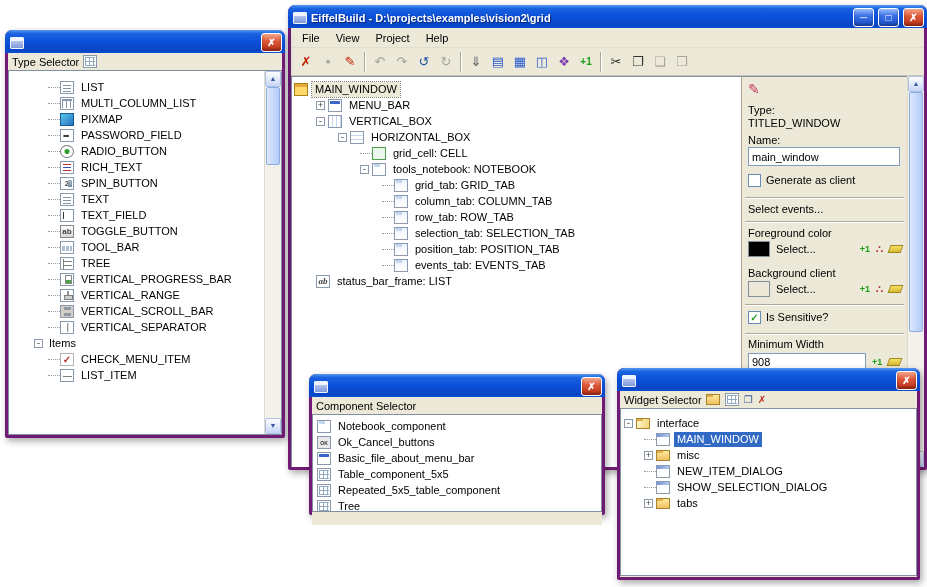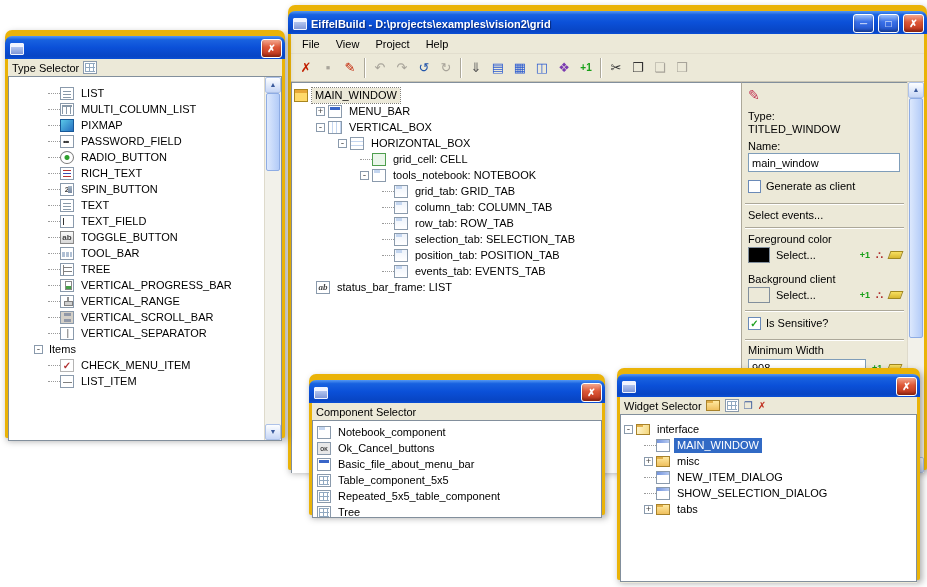--- a/index.html
+++ b/index.html
@@ -1,21 +1,21 @@
 <!DOCTYPE html>
 <html><head>
 <meta charset="utf-8">
 <style>
 *{margin:0;padding:0;box-sizing:border-box}
 html,body{width:927px;height:587px;overflow:hidden}
 body{font:11px "Liberation Sans",sans-serif;background:#fff;position:relative;color:#000}
 #canvas{position:absolute;inset:0}
 
 
-.window{position:absolute;background:#eab308;border-radius:7px 7px 2px 2px;padding:6px 3px 3px;box-shadow:2px 3px 7px rgba(0,0,0,.35)}
+.window{position:absolute;background:#701a75;border-radius:7px 7px 2px 2px;padding:0 3px 3px;box-shadow:2px 3px 7px rgba(0,0,0,.35)}
 .titlebar{height:23px;display:flex;align-items:center;gap:4px;padding:2px 3px 0 5px;margin:0 -3px;background:linear-gradient(180deg,#5598F2 0%,#1862E0 16%,#0B50D8 50%,#0845C4 88%,#0A4FD6 100%);border-radius:7px 7px 0 0}
 .title-text{flex:1;color:#fff;font-weight:bold;font-size:11px;text-shadow:1px 1px 1px #08287A;white-space:nowrap;overflow:hidden}
 .spacer{flex:1}
 .cap-btn{flex:none;width:21px;height:19px;border:1px solid #fff;border-radius:3px;color:#fff;text-align:center;font:bold 10px/17px "Liberation Sans",sans-serif;box-shadow:inset 0 -2px 3px rgba(0,0,0,.3);cursor:default}
 .btn-blue{background:linear-gradient(#9CC0F8,#3A70E8 40%,#1E50C8)}
 .btn-close{background:linear-gradient(#F4A78E,#DE5838 42%,#B83018)}
 .win-icon{flex:none;width:14px;height:12px;border:1px solid #F0F4FF;background:linear-gradient(#C8D8F8,#8098D8);position:relative;border-radius:1px}
 .win-icon::before{content:"";position:absolute;top:0;left:0;right:0;height:3px;background:#F0F4FF}
 .winbody{background:#ECE9D8;position:relative;overflow:hidden}
 
@@ -433,21 +433,21 @@
       </div>
     </div>
   </div>
 
   <div class="window tool comp-sel">
     <div class="titlebar">
       <span class="win-icon"></span>
       <span class="spacer"></span>
       <span class="cap-btn btn-close">✗</span>
     </div>
-    <div class="winbody" style="height:115px">
+    <div class="winbody" style="height:128px">
       <div class="tool-header">
         <span>Component Selector</span>
       </div>
       <div class="tool-list" style="height:98px">
         <div class="rows" id="component-list" style="padding-top:3px">
             <div class="trow">
               <span class="ind" style="width: 4px;"></span>
               <span class="ticon i-notebook"></span>
               <span class="tlabel">Notebook_component</span>
             </div>

